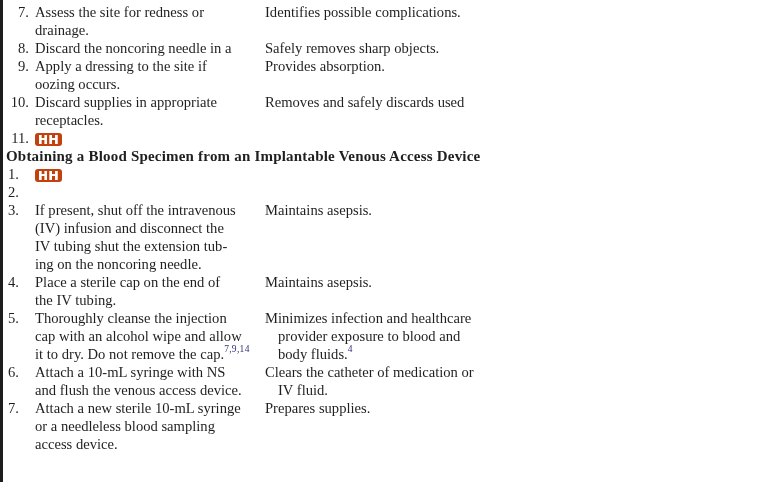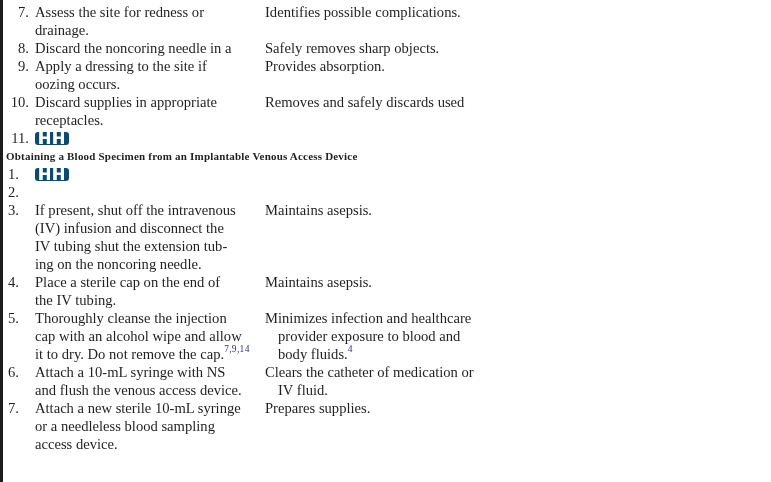--- a/index.html
+++ b/index.html
@@ -16,32 +16,32 @@
     color:#1f1f1f;
     overflow:hidden;
   }
   .row { display:grid; grid-template-columns:28px 230px auto; align-items:start; }
   .num { text-align:right; padding-right:6px; white-space:nowrap; }
   .list-b .num { text-align:left; padding-left:1px; }
   .step .line, .rationale .line { display:block; }
   .rationale .line + .line { padding-left:13px; }
   .heading {
     font-weight:bold;
-    font-size:11px;
+    font-size:15px;
     letter-spacing:0.2px;
     margin-left:-1px;
     white-space:nowrap;
   }
   .badge {
     display:inline-block;
-    background:#0c4a6e;
+    background:#c2410c;
     color:#ffffff;
     font-family:"DejaVu Sans", sans-serif;
     font-weight:bold;
-    font-size:16px;
+    font-size:12px;
     line-height:12px;
     padding:1px 3px 0 3px;
     border-radius:3px;
     letter-spacing:0.5px;
     vertical-align:-1px;
     text-shadow:0 0 0 #fff;
   }
   sup.ref {
     color:#333377;
     font-size:9.5px;

